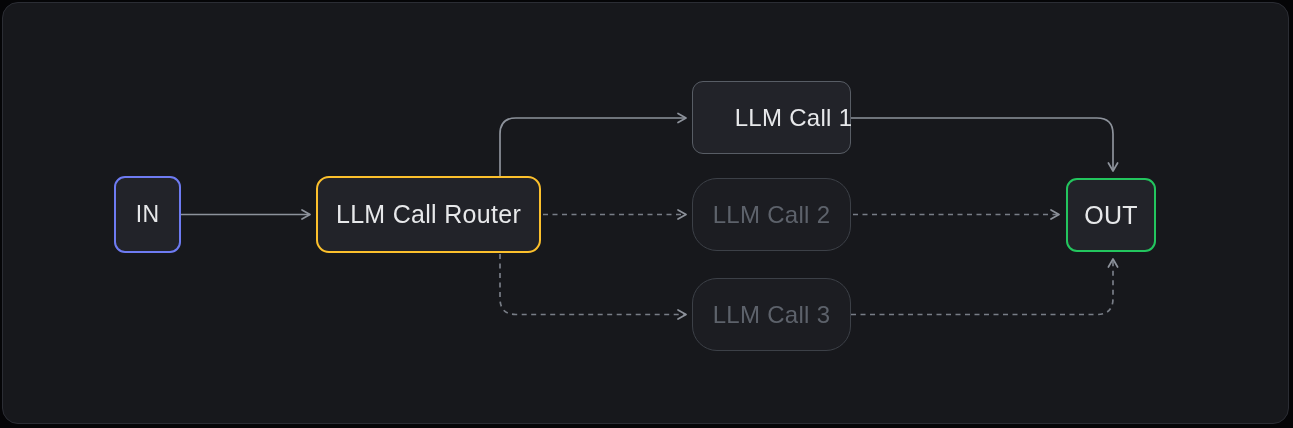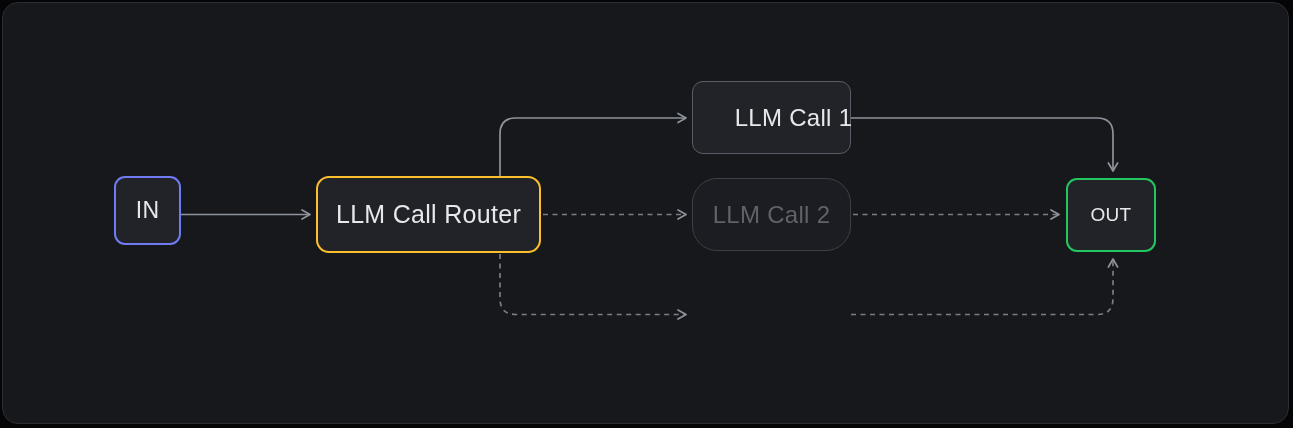--- a/index.html
+++ b/index.html
@@ -64,21 +64,21 @@
     align-items: center;
     justify-content: center;
     background: var(--node-fill);
     border-radius: 11px;
     color: var(--text-bright);
     font-weight: 500;
     letter-spacing: 0.3px;
     white-space: nowrap;
   }
   .node-in {
-    left: 111px; top: 173px; width: 67px; height: 69px;
+    left: 111px; top: 173px; width: 67px; height: 77px;
     border: 2px solid var(--accent-blue);
     font-size: 23px;
   }
   .node-router {
     left: 313px; top: 173px; width: 225px; height: 77px;
     border: 2px solid var(--accent-amber);
     border-radius: 13px;
     font-size: 25px;
     align-items: center;
   }
@@ -92,21 +92,21 @@
     border-color: var(--border-dim);
     color: var(--text-dim);
     background: var(--node-fill-dim);
     border-radius: 25px;
   }
   .node-call2 { top: 175px; }
   .node-call3 { top: 275px; }
   .node-out {
     left: 1063px; top: 175px; width: 90px; height: 74px;
     border: 2px solid var(--accent-green);
-    font-size: 19px;
+    font-size: 25px;
   }
 </style>
 </head>
 <body>
 
 <div class="panel">
 
   <svg class="edges" viewBox="0 0 1293 428" xmlns="http://www.w3.org/2000/svg">
     <defs>
       <marker id="arrow" viewBox="-10 -6 12 12" markerWidth="12" markerHeight="12" refX="0" refY="0" orient="auto" markerUnits="userSpaceOnUse">
@@ -138,18 +138,21 @@
   </div>
 
   <div class="node node-call node-call1">
     <span>LLM Call 1</span>
   </div>
 
   <div class="node node-call node-call2">
     <span>LLM Call 2</span>
   </div>
 
+  <div class="node node-call node-call3">
+    <span>LLM Call 3</span>
+  </div>
 
   <div class="node node-out">
     <span>OUT</span>
   </div>
 
 </div>
 
 </body></html>

